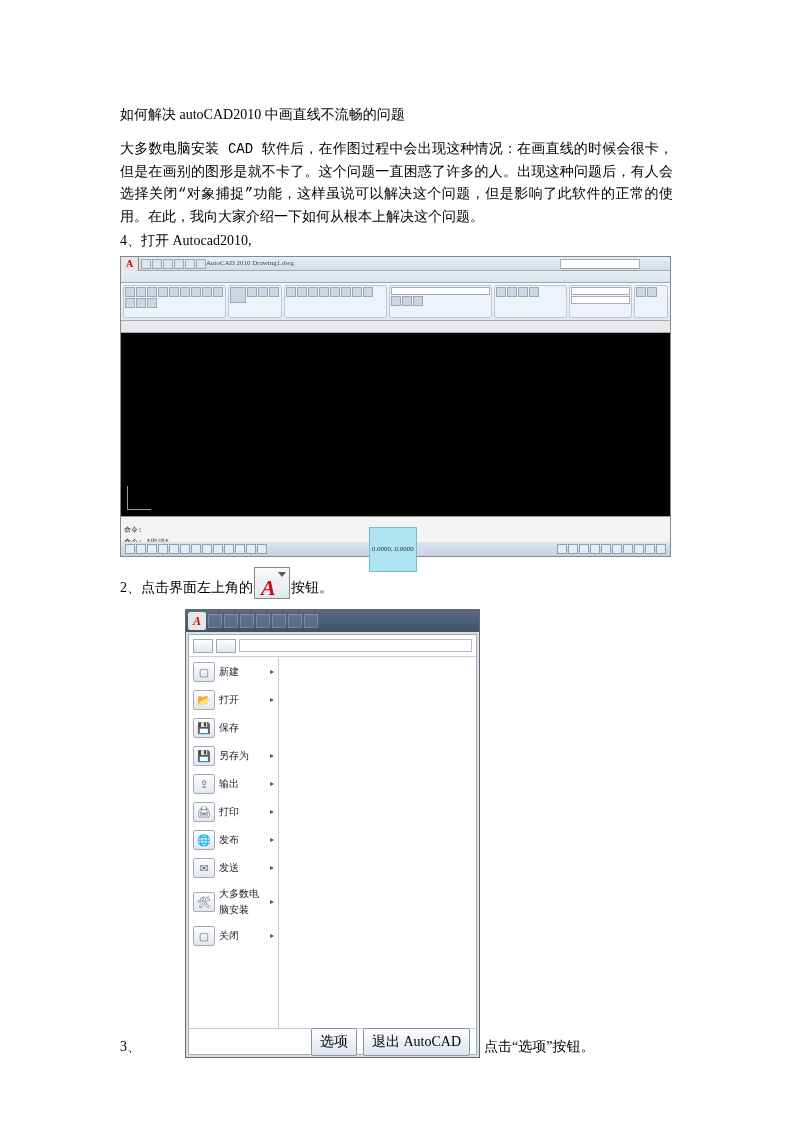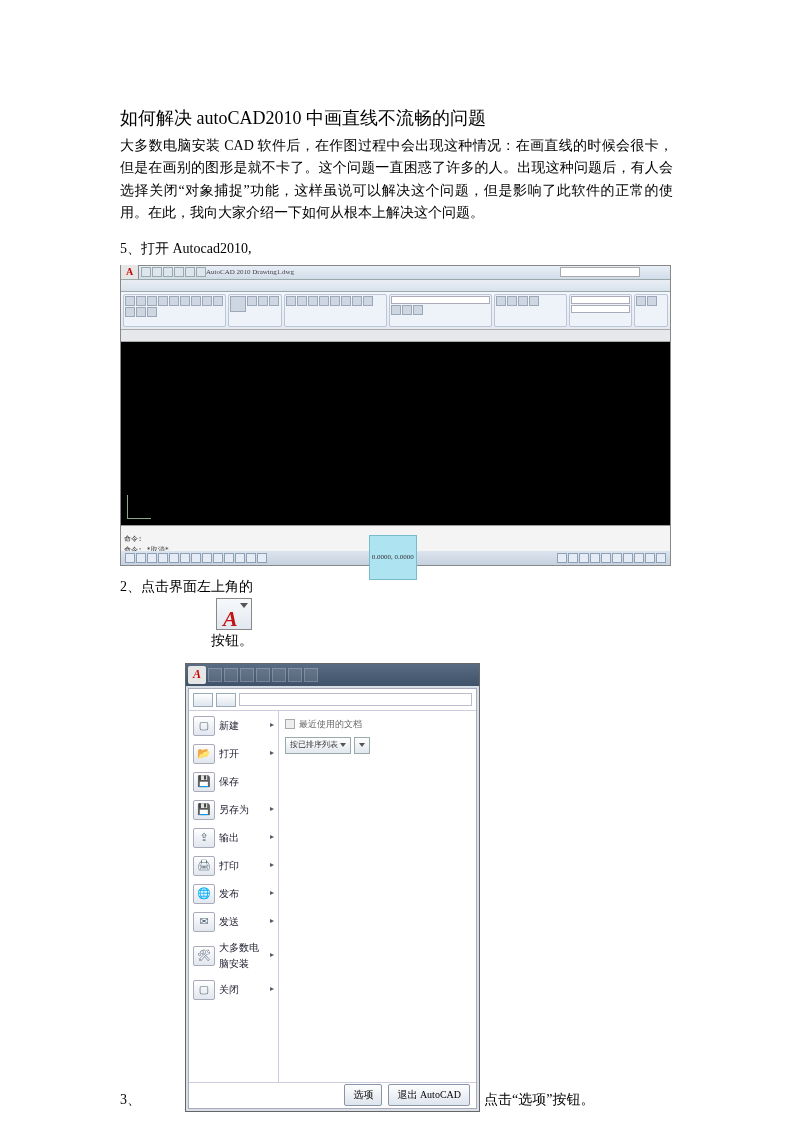--- a/index.html
+++ b/index.html
@@ -6,24 +6,24 @@
   body {
     width: 793px;
     height: 1122px;
     background: #fff;
     font-family: "SimSun", "宋体", serif;
     font-size: 14px;
     color: #000;
     padding: 104px 120px 0 120px;
     line-height: 1.6;
   }
-  .title { font-size: 18px; margin-bottom: 2px; }
-  .para { text-align: justify; margin-bottom: 14px; }
+  .title { font-size: 14px; margin-bottom: 12px; }
+  .para { text-align: justify; margin-bottom: 2px; font-family: Liberation Mono, monospace; }
   .step { margin-bottom: 4px; }
-  .step-line { display: inline-flex; align-items: flex-end; flex-wrap: wrap; flex-direction: column; }
+  .step-line { display: inline-flex; align-items: flex-end; flex-wrap: wrap; }
 
   
   .shot1 {
     width: 551px;
     height: 301px;
     border: 1px solid #888;
     background: #c0c4cc;
     display: flex;
     flex-direction: column;
     position: relative;
@@ -98,32 +98,32 @@
   .menuitem { display: flex; align-items: center; gap: 4px; padding: 2px 2px; color: #223; }
   .mi-ico { width: 22px; height: 20px; border: 1px solid #aab; background: linear-gradient(#fefefe,#e1e7ef); border-radius: 2px; flex-shrink: 0; display:flex;align-items:center;justify-content:center;font-size:11px;color:#567; }
   .mi-arrow { margin-left: auto; font-size: 8px; color: #556; }
   .s2-right { flex: 1; padding: 6px; }
   .s2-r-head { font-size: 9px; color: #666; display:flex; align-items:center; gap:4px; }
   .lock { width: 10px; height: 10px; border: 1px solid #aaa; background: #eee; }
   .s2-sort { margin-top: 6px; display: flex; gap: 3px; }
   .s2-sort .sb { border: 1px solid #9aa; background: linear-gradient(#fefefe,#e2e8ef); padding: 1px 4px; font-size: 8px; color: #333; display:flex; align-items:center; gap:2px; }
   .tri-sm { width:0;height:0;border-left:3px solid transparent;border-right:3px solid transparent;border-top:4px solid #555; display:inline-block; }
   .s2-footer { height: 26px; border-top: 1px solid #ccd; display: flex; align-items: center; justify-content: flex-end; gap: 6px; padding: 0 6px; }
-  .fbtn { border: 1px solid #8a96a8; background: linear-gradient(#fefefe,#dee5ee); padding: 2px 8px; font-size: 10px; border-radius: 2px; }
+  .fbtn { border: 1px solid #8a96a8; background: linear-gradient(#fefefe,#dee5ee); padding: 2px 8px; font-size: 14px; border-radius: 2px; }
 
   .step3 { display: flex; align-items: flex-end; gap: 4px; }
 </style>
 </head>
 <body>
 
 
 
 <div class="title">如何解决 autoCAD2010 中画直线不流畅的问题</div>
 <div class="para">大多数电脑安装 CAD 软件后，在作图过程中会出现这种情况：在画直线的时候会很卡，但是在画别的图形是就不卡了。这个问题一直困惑了许多的人。出现这种问题后，有人会选择关闭“对象捕捉”功能，这样虽说可以解决这个问题，但是影响了此软件的正常的使用。在此，我向大家介绍一下如何从根本上解决这个问题。</div>
-<div class="step">5、打开 Autocad2010,</div>
+<div class="step">4、打开 Autocad2010,</div>
 
 
 <div class="shot1">
   <div class="tb-row">
     <div class="applogo">
         <span class="A">A</span>
       </div>
     <div class="qat">
       <div class="qbtn"></div>
       <div class="qbtn"></div>
@@ -306,35 +306,20 @@
               <div class="mi-ico">🛠</div>
               <span>大多数电脑安装</span>
               <span class="mi-arrow">▸</span>
             </div>
           <div class="menuitem">
               <div class="mi-ico">▢</div>
               <span>关闭</span>
               <span class="mi-arrow">▸</span>
             </div>
         </div>
-        <div class="s2-right">
-          <div class="s2-r-head">
-            <div class="lock"></div>
-            <span>最近使用的文档</span>
-          </div>
-          <div class="s2-sort">
-            <div class="sb">
-                <span>按已排序列表</span>
-                <span class="tri-sm"></span>
-              </div>
-            <div class="sb">
-                <span class="tri-sm"></span>
-              </div>
-          </div>
-        </div>
       </div>
       <div class="s2-footer">
         <div class="fbtn">选项</div>
         <div class="fbtn">退出 AutoCAD</div>
       </div>
     </div>
   </div>
 
   <span>点击“选项”按钮。</span>
 </div>

